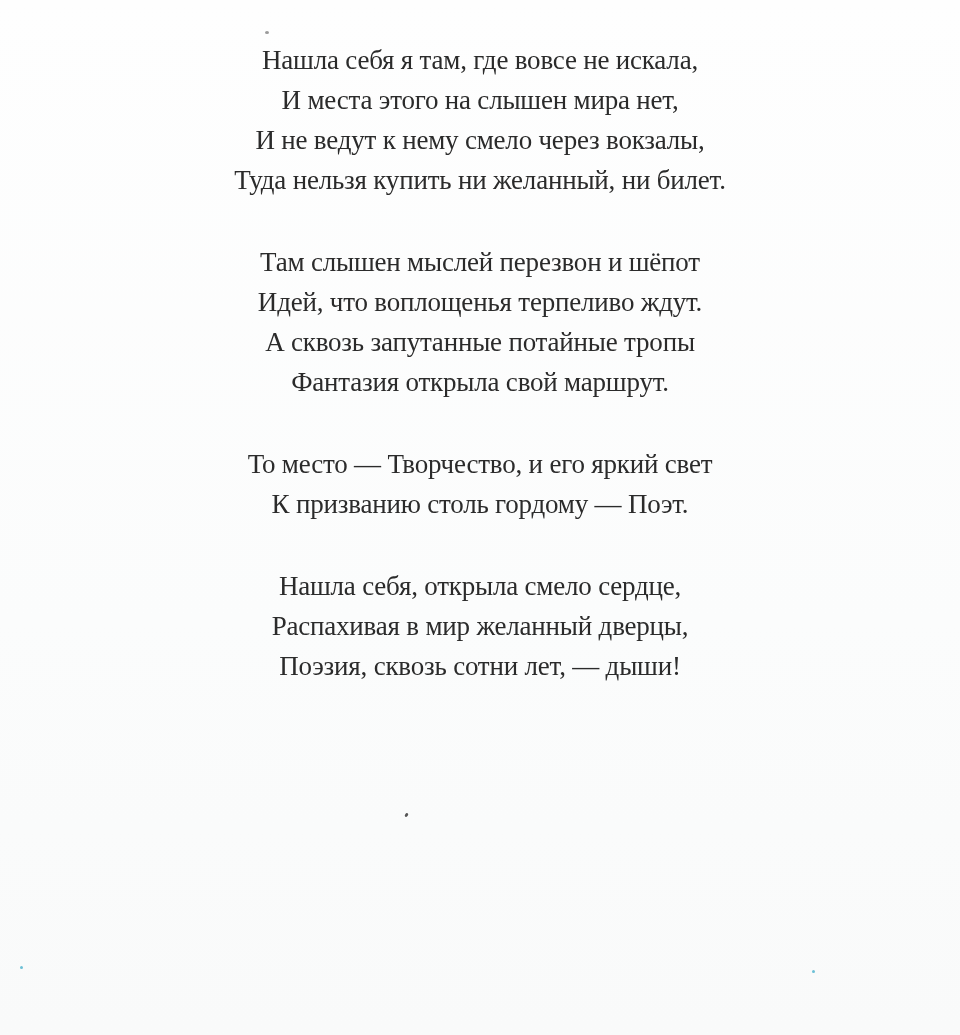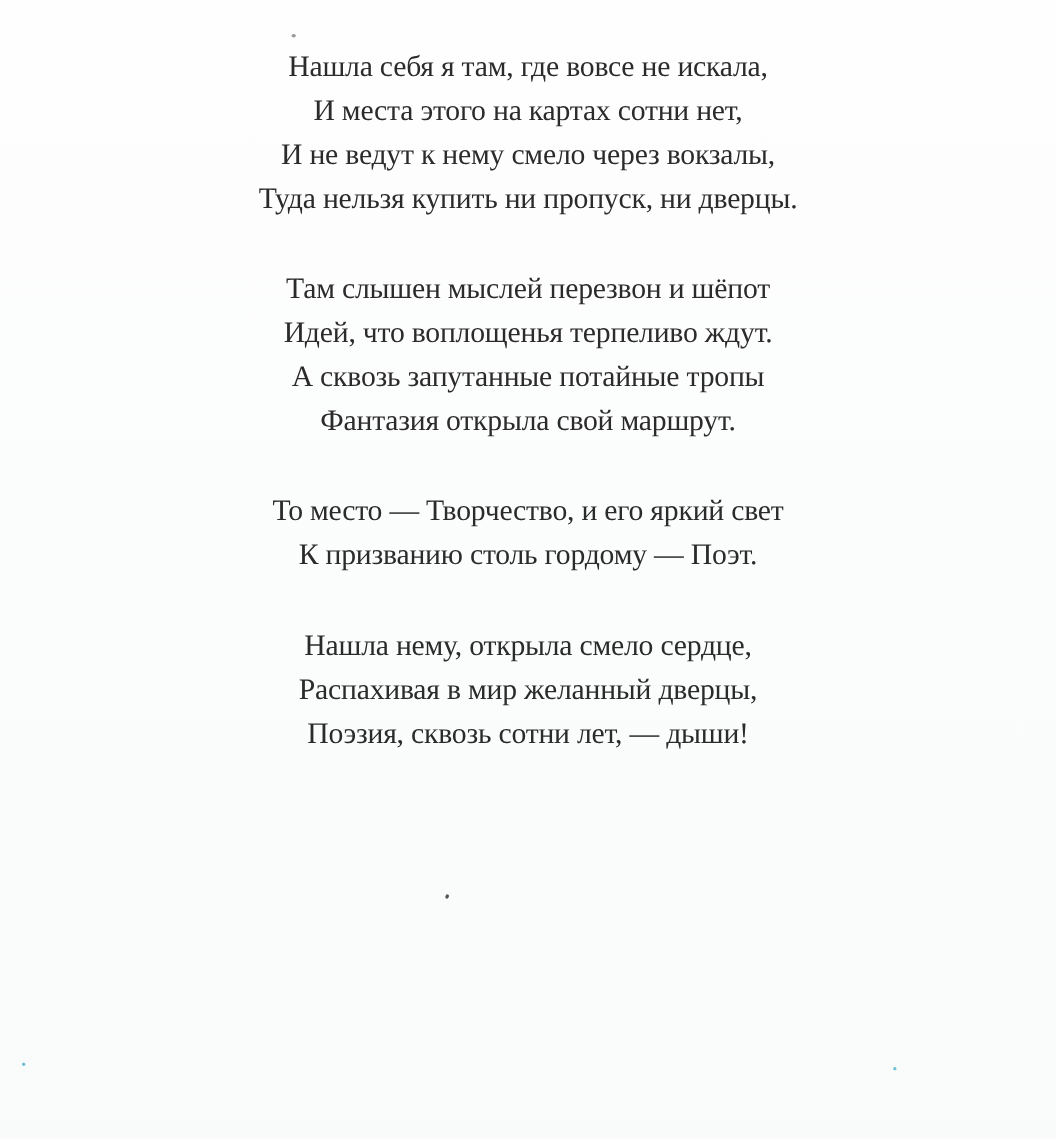--- a/index.html
+++ b/index.html
@@ -50,36 +50,36 @@
     .speck-bl  { left: 20px; top: 966px; width: 3px; height: 3px; background: #6cc0d6; }
     .speck-br2 { left: 812px; top: 970px; width: 3px; height: 3px; background: #6cc0d6; }
   </style>
 </head>
 <body>
 
 <div class="page">
   <div class="poem">
     <div class="stanza">
       <span class="line">Нашла себя я там, где вовсе не искала,</span>
-      <span class="line">И места этого на картах сотни нет,</span>
+      <span class="line">И места этого на слышен мира нет,</span>
       <span class="line">И не ведут к нему смело через вокзалы,</span>
-      <span class="line">Туда нельзя купить ни пропуск, ни дверцы.</span>
+      <span class="line">Туда нельзя купить ни желанный, ни билет.</span>
     </div>
     <div class="stanza">
       <span class="line">Там слышен мыслей перезвон и шёпот</span>
       <span class="line">Идей, что воплощенья терпеливо ждут.</span>
       <span class="line">А сквозь запутанные потайные тропы</span>
       <span class="line">Фантазия открыла свой маршрут.</span>
     </div>
     <div class="stanza">
       <span class="line">То место — Творчество, и его яркий свет</span>
       <span class="line">К призванию столь гордому — Поэт.</span>
     </div>
     <div class="stanza">
-      <span class="line">Нашла нему, открыла смело сердце,</span>
+      <span class="line">Нашла себя, открыла смело сердце,</span>
       <span class="line">Распахивая в мир желанный дверцы,</span>
       <span class="line">Поэзия, сквозь сотни лет, — дыши!</span>
     </div>
   </div>
 
   <span class="speck speck-top"></span>
   <span class="speck speck-mid"></span>
   <span class="speck speck-bl"></span>
   <span class="speck speck-br2"></span>
 </div>

